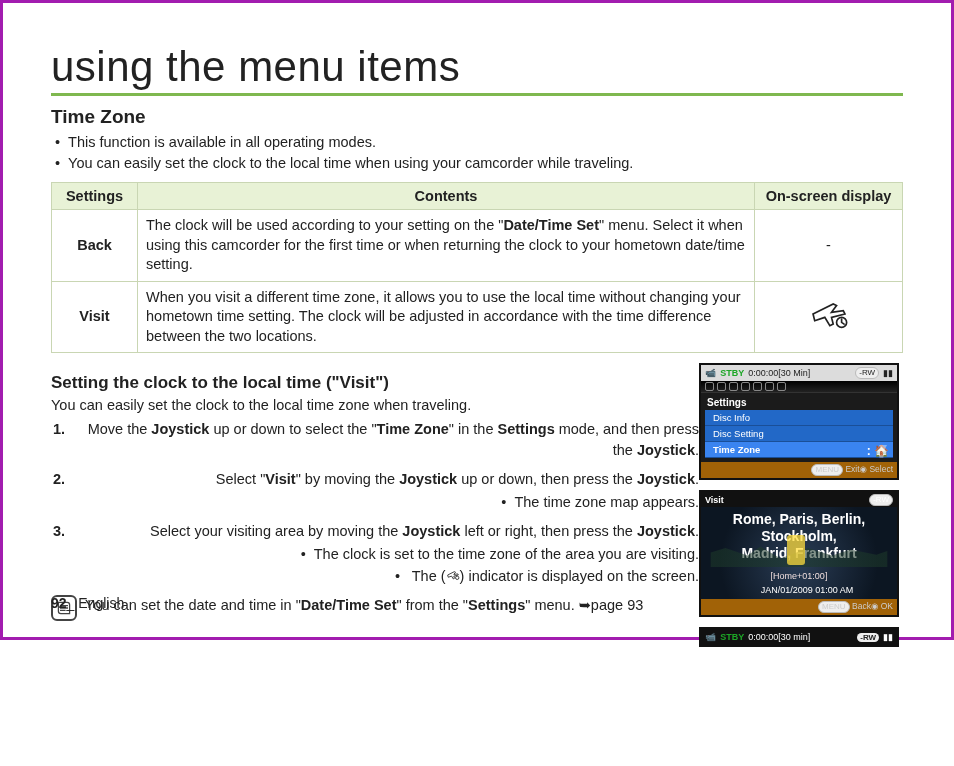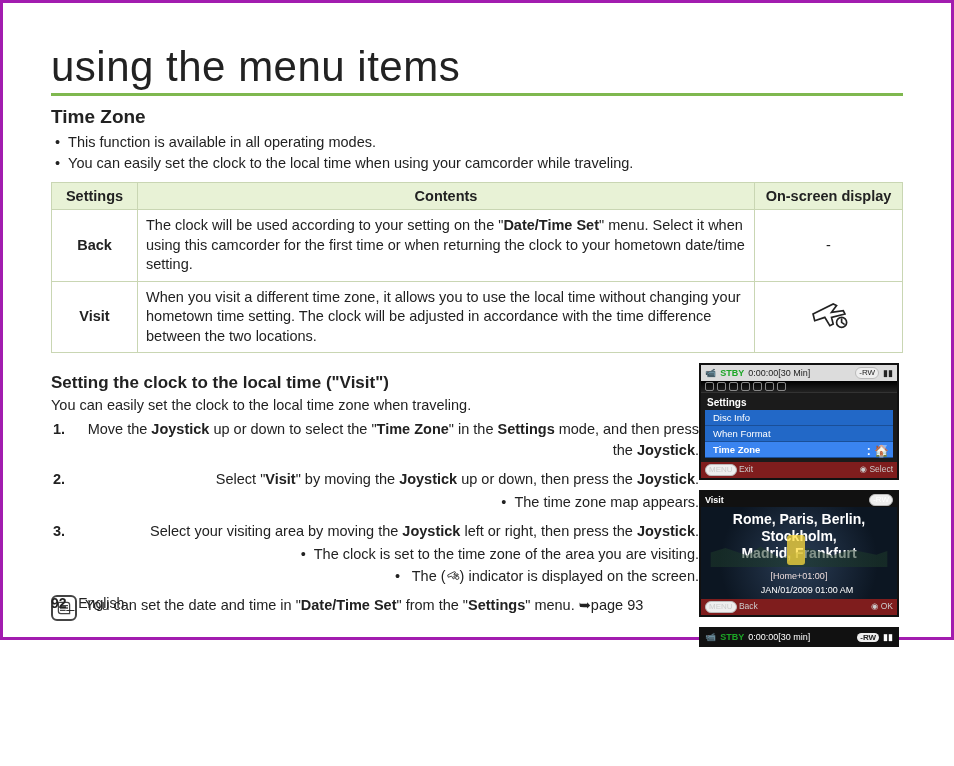--- a/index.html
+++ b/index.html
@@ -36,21 +36,21 @@
   .osd .bar { display: flex; align-items: center; padding: 2px 4px; background: #dcdcdc; color: #222; gap: 4px; height: 16px; }
   .osd .bar .stby { color: #1da626; font-weight: bold; font-size: 9px; }
   .osd .bar .spacer { flex: 1; }
   .osd .body { background: #1b1b1b; padding: 2px 4px 4px 4px; }
   .osd .iconstrip { height: 12px; background: linear-gradient(#000,#222); border-bottom: 1px solid #333; display:flex; gap:3px; padding:1px 4px; align-items:center;}
   .osd .iconstrip span{display:inline-block;width:9px;height:9px;border:1px solid #888;border-radius:2px;}
   .osd .heading { color: #fff; font-weight: bold; font-size: 10px; padding: 2px 2px; }
   .osd .row { padding: 2px 8px; background: #2268c7; color: #fff; font-size: 9.5px; border-bottom: 1px solid #1a4f98; position: relative; }
   .osd .row.sel { background: #3a84f0; font-weight: bold; }
   .osd .row.sel::after { content: ""; position: absolute; right: 6px; top: 3px; width: 8px; height: 8px; background: #fff; clip-path: polygon(50% 0,100% 100%,0 100%); transform: rotate(180deg); opacity:.4;}
-  .osd .footbar { display: flex; justify-content: space-between; padding: 2px 4px; background: #7f1d1d; font-size: 8.5px; color: #ccc; }
+  .osd .footbar { display: flex; justify-content: flex-end; padding: 2px 4px; background: #a16207; font-size: 8.5px; color: #ccc; }
   .osd .pill { display:inline-block; padding:0 3px; border:1px solid #bbb; border-radius:6px; font-size:8px; line-height:10px; background:#eee;}
   .osd2 .body { position:relative; height: 92px; background: radial-gradient(circle at 50% 60%, #2a3d56 0%, #0c1622 70%); }
   .osd2 .cities { position:absolute; top:4px; left:0; right:0; text-align:center; font-size:14px; font-weight:bold; line-height:1.2;}
   .osd2 .map { position:absolute; top:30px; left:6px; right:6px; height:30px; background: linear-gradient(0deg,#1d3a2a,#1d3a2a); clip-path: polygon(2% 50%,10% 35%,22% 60%,29% 30%,40% 70%,55% 35%,68% 60%,78% 40%,92% 58%,98% 45%,98% 100%,2% 100%); opacity:.55;}
   .osd2 .hl { position:absolute; top:28px; left:86px; width:18px; height:30px; background: rgba(255,220,60,.75); border-radius:3px; }
   .osd2 .tag { position:absolute; bottom:18px; left:0; right:0; text-align:center; font-size:9px; color:#edd; }
   .osd2 .date { position:absolute; bottom:4px; left:16px; right:0; text-align:center; font-size:9px; color:#fff; }
   .osd3 .body { position:relative; height: 100px; background: linear-gradient(180deg,#6a8a51 0%, #9eb77d 45%, #b8c79e 70%, #787d68 100%); }
   .osd3 .skater { position:absolute; background:#5a6c3f; border-radius:4px; }
   .osd3 .s1 { top:20px; left:54px; width:26px; height:60px; }
@@ -168,21 +168,21 @@
             <span></span>
             <span></span>
             <span></span>
             <span></span>
             <span></span>
             <span></span>
           </div>
         <div class="body">
           <div class="heading">Settings</div>
           <div class="row">Disc Info</div>
-          <div class="row">When Format</div>
+          <div class="row">Disc Setting</div>
           <div class="row sel">
             <span>Time Zone</span>
             <span class="home-icon" style="position:absolute;right:4px;">: 🏠</span>
           </div>
         </div>
         <div class="footbar">
           <span><span class="pill">MENU</span> <span>Exit</span></span>
           <span>◉ <span>Select</span></span>
         </div>
       </div>

